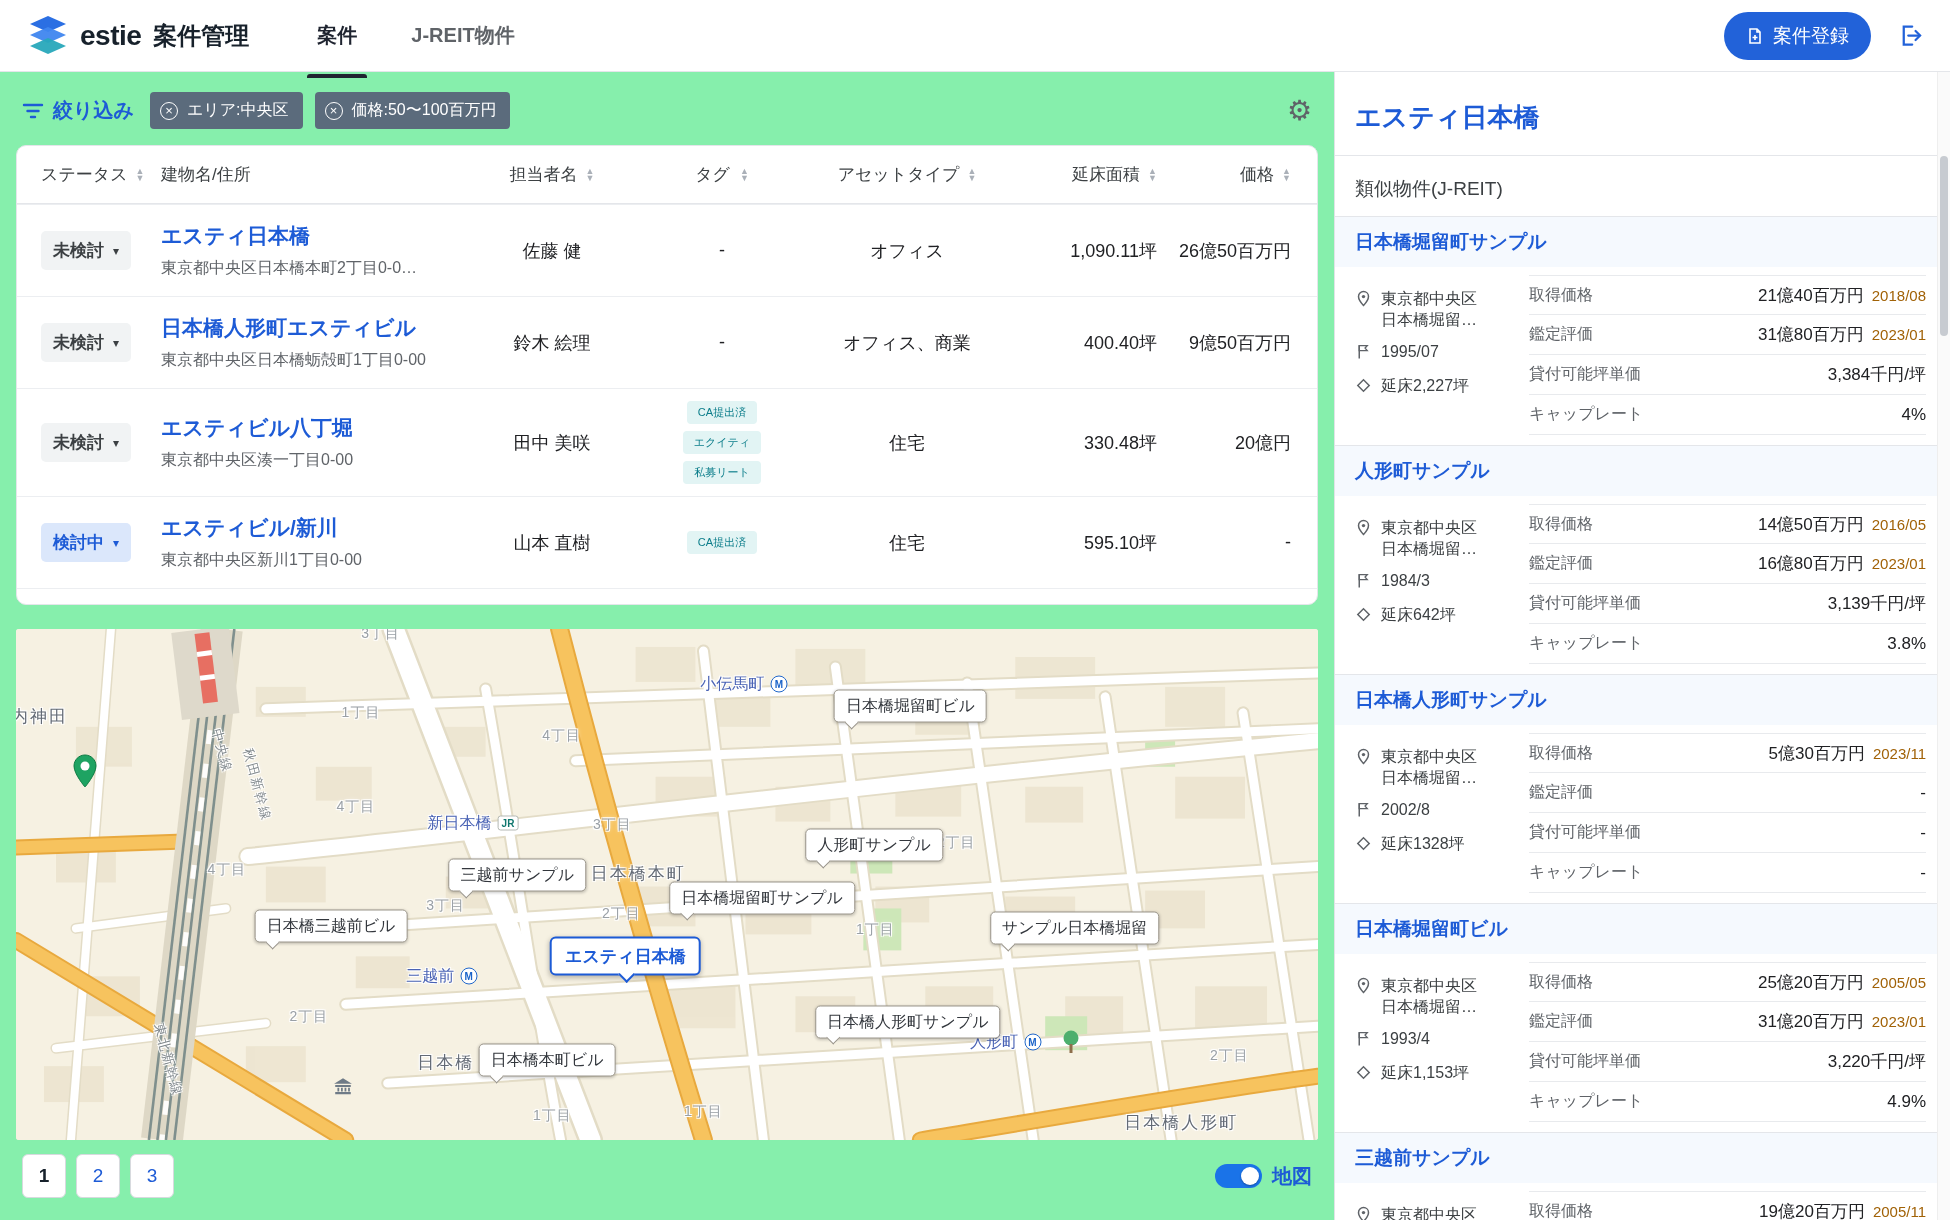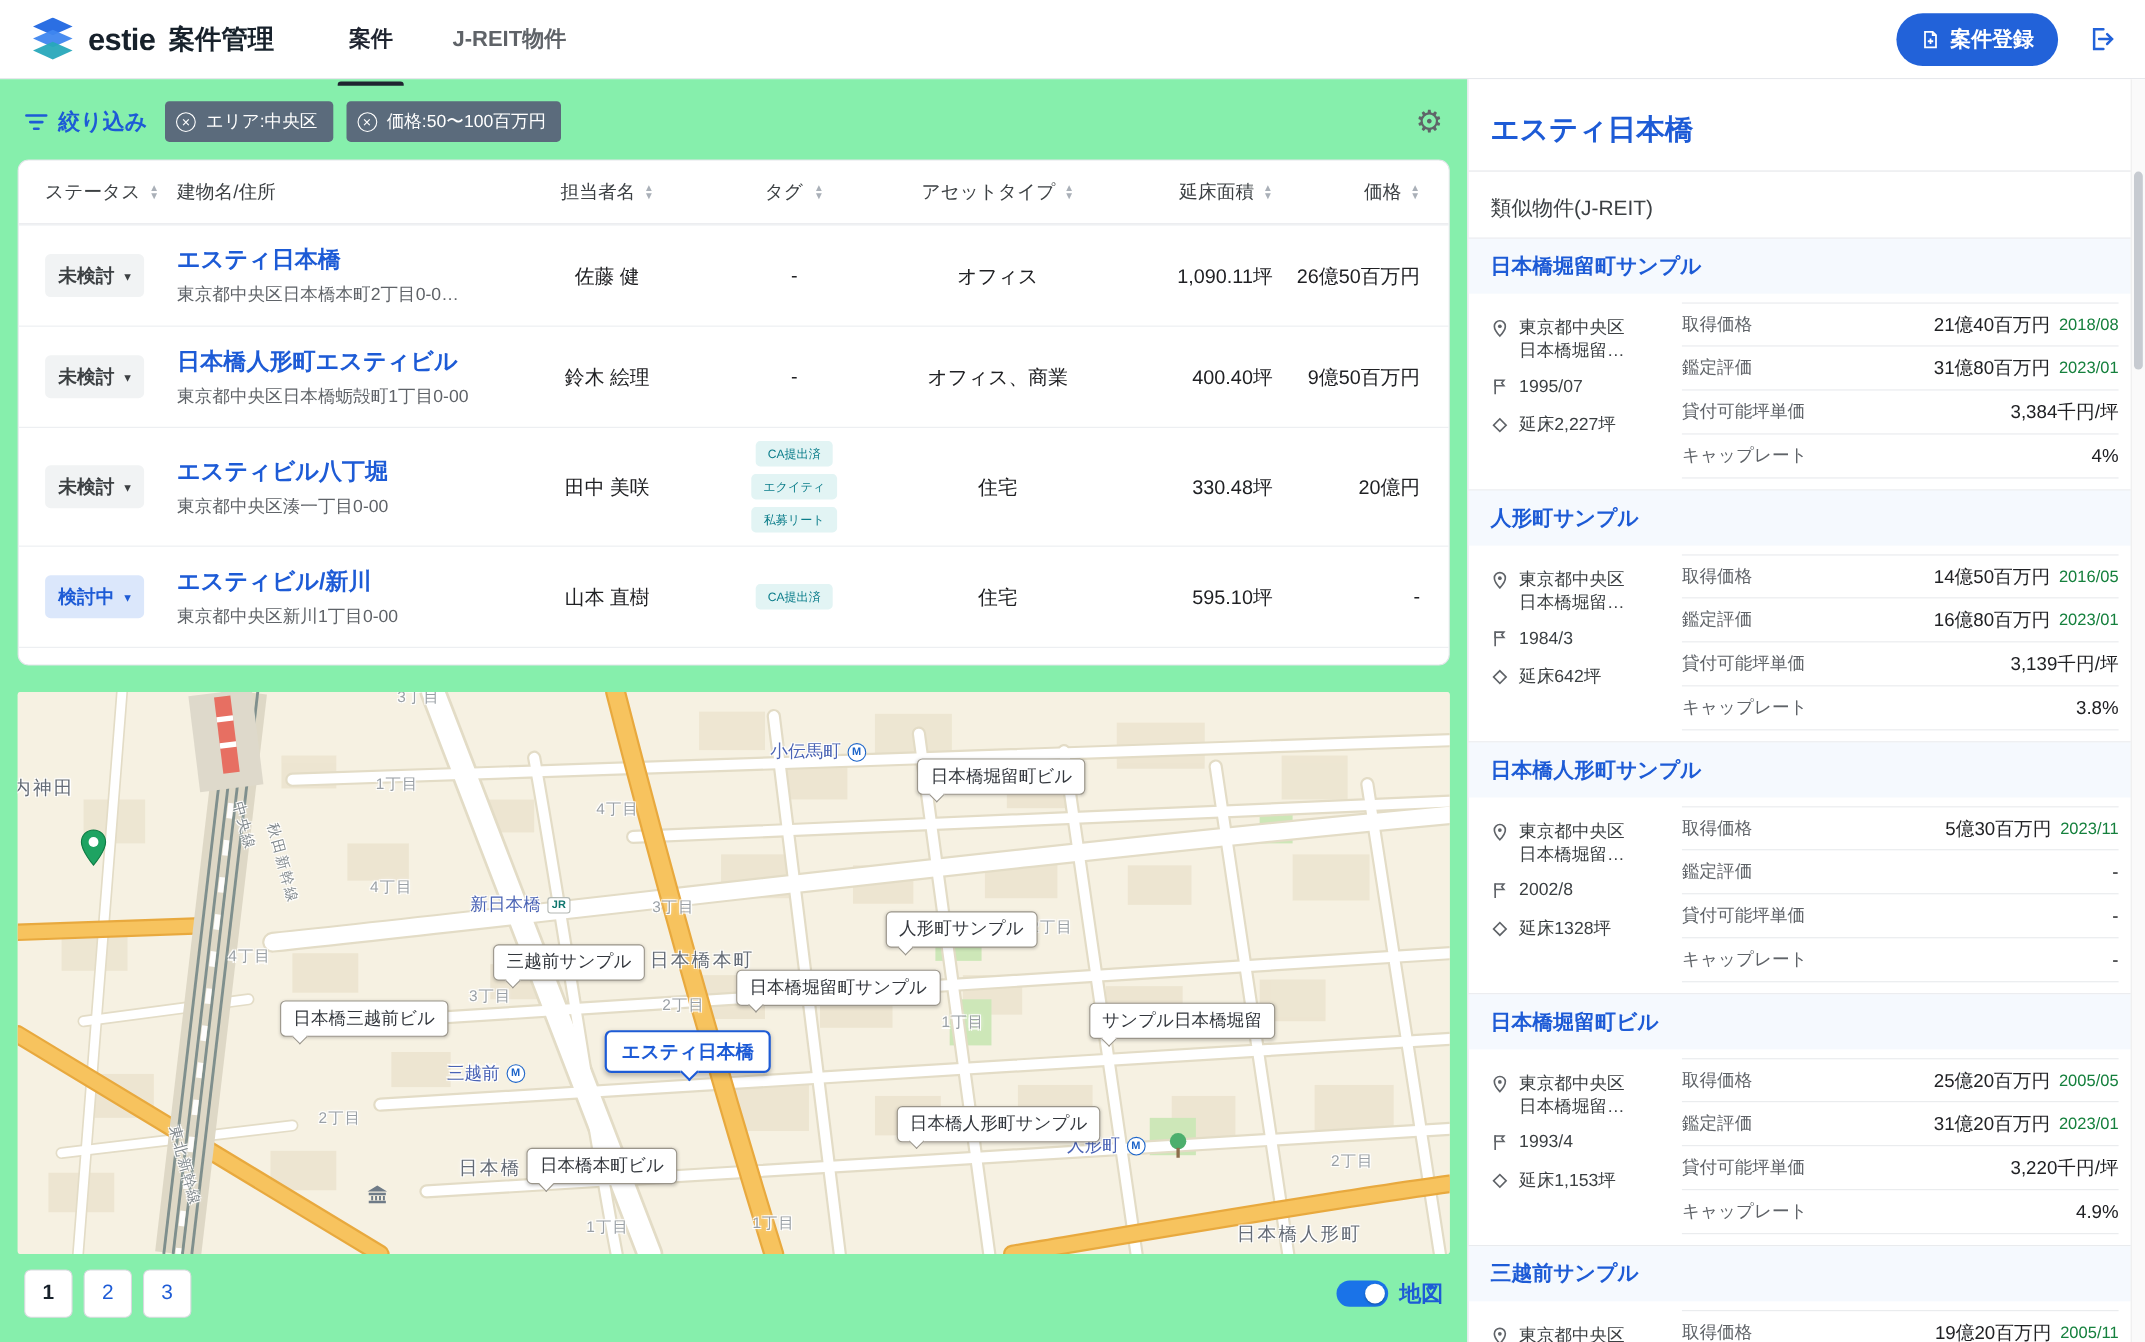--- a/index.html
+++ b/index.html
@@ -9,21 +9,21 @@
   
   .navbar { height:72px; background:#fff; border-bottom:1px solid #e4e6ea; display:flex; align-items:center; padding:0 26px; }
   .brand { display:flex; align-items:center; gap:10px; }
   .brand-name { font-size:28px; font-weight:800; color:#17212b; letter-spacing:-0.5px; }
   .app-title { font-size:24px; font-weight:700; color:#17212b; margin-left:2px; }
   .nav-tabs { display:flex; margin-left:58px; height:84px; }
   .tab { display:flex; align-items:center; padding:0 10px; margin-right:34px; font-size:20px; font-weight:700; color:#5f6368; position:relative; cursor:pointer; }
   .tab.active { color:#1f2430; }
   .tab.active::after { content:''; position:absolute; left:0; right:0; bottom:0; height:4px; background:#1f2430; border-radius:3px 3px 0 0; }
   .nav-right { margin-left:auto; display:flex; align-items:center; gap:26px; }
-  .register-btn { display:flex; align-items:center; gap:9px; background:#2262d9; color:#fff; font-size:19px; font-weight:700; padding:11px 22px; border-radius:26px; border:none; cursor:pointer; font-family:inherit; }
+  .register-btn { display:flex; align-items:center; gap:9px; background:#2262d9; color:#fff; font-size:19px; font-weight:400; padding:11px 22px; border-radius:26px; border:none; cursor:pointer; font-family:inherit; }
   .logout-btn { background:none; border:none; cursor:pointer; display:flex; align-items:center; }
 
   
   .content { display:flex; height:1148px; }
   .main { flex:1; min-width:0; background:#86efac; padding:0 16px; display:flex; flex-direction:column; overflow:hidden; }
 
   
   .filter-bar { display:flex; align-items:center; gap:16px; padding:20px 6px 16px; }
   .filter-label { display:flex; align-items:center; gap:9px; color:#1d5bd6; font-size:20px; font-weight:700; cursor:pointer; }
   .chips { display:flex; gap:12px; }
@@ -92,21 +92,21 @@
   .sim-title { color:#1d5bd6; font-size:19px; font-weight:700; text-decoration:none; cursor:pointer; }
   .sim-body { display:flex; gap:2px; padding:8px 24px 10px 20px; }
   .sim-left { width:172px; flex:none; display:flex; flex-direction:column; gap:11px; padding-top:14px; }
   .sim-line { display:flex; gap:9px; color:#3c4043; font-size:16px; align-items:flex-start; line-height:1.3; }
   .sim-line svg { flex:none; margin-top:1px; }
   .sim-metrics { flex:1; min-width:0; }
   .metric { display:flex; align-items:center; height:40px; border-bottom:1px solid #e8eaed; }
   .metric:first-child { border-top:1px solid #e8eaed; }
   .m-label { color:#5f6368; font-size:16px; }
   .m-value { margin-left:auto; color:#202124; font-size:17px; }
-  .m-date { color:#15803d; font-size:15px; margin-left:8px; }
+  .m-date { color:#a16207; font-size:15px; margin-left:8px; }
   .panel-scrollbar { position:absolute; top:0; right:0; width:13px; height:100%; background:#fafafa; border-left:1px solid #eeeeee; z-index:10; }
   .panel-scrollbar .thumb { position:absolute; top:84px; left:2px; width:8px; height:180px; background:#c7cbd1; border-radius:4px; }
 </style>
 </head>
 <body>
 
 <header class="navbar">
   <div class="brand">
     <svg width="44" height="40" viewBox="0 0 44 40">
       <polygon points="22,0 40,8 22,16 4,8" fill="#2b6fe3"></polygon>

